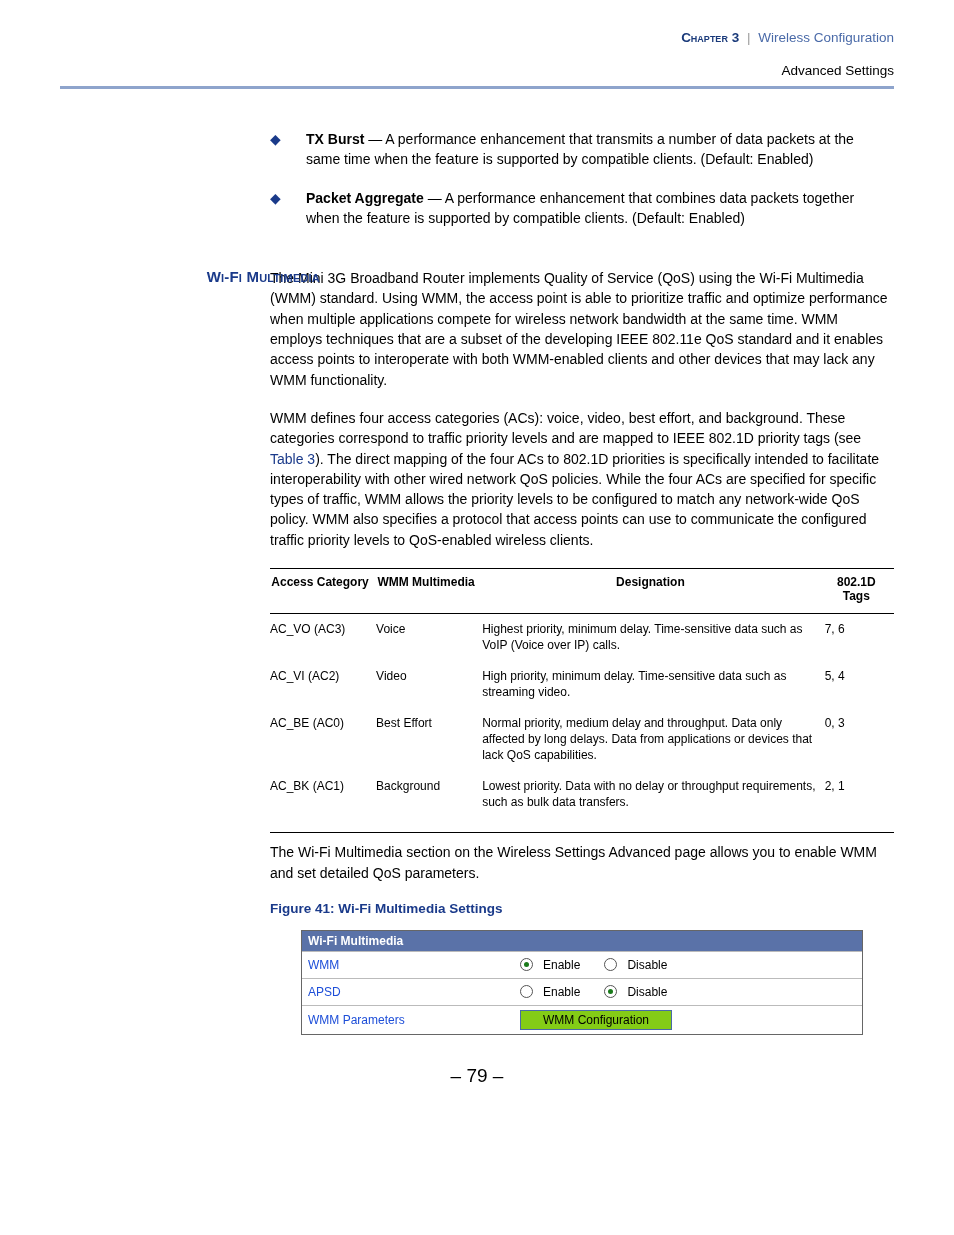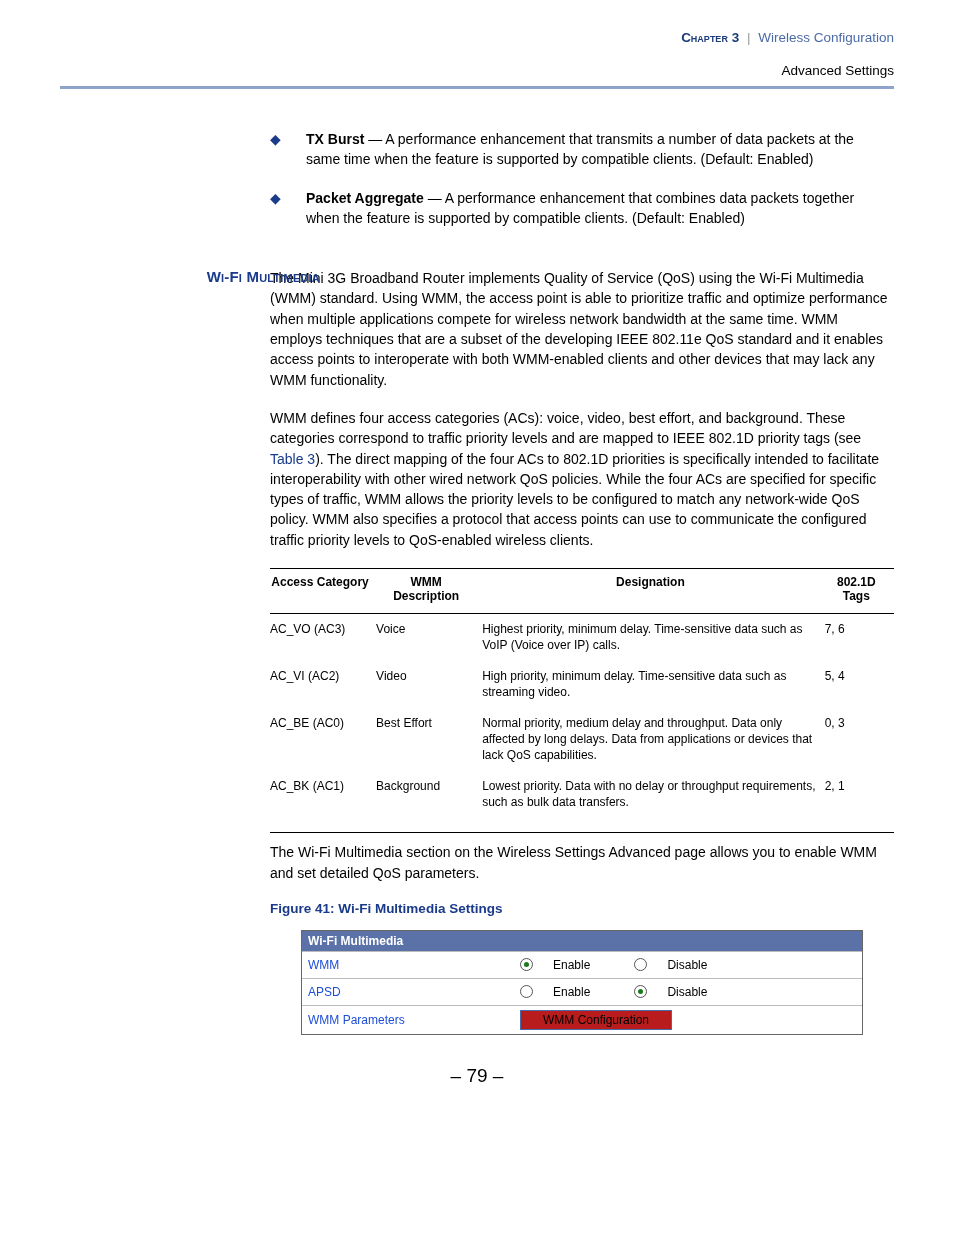--- a/index.html
+++ b/index.html
@@ -140,21 +140,21 @@
     align-items: center;
   }
   .ui-row .label {
     width: 200px;
     padding: 4px 6px;
     color: #1d4ed8;
   }
   .ui-row .controls {
     display: flex;
     align-items: center;
-    gap: 20px;
+    gap: 10px;
     padding: 4px 6px;
   }
   .radio {
     width: 11px;
     height: 11px;
     border: 1px solid #555;
     border-radius: 50%;
     display: inline-flex;
     align-items: center;
     justify-content: center;
@@ -163,21 +163,21 @@
   .radio.sel::after {
     content: '';
     width: 5px;
     height: 5px;
     background: #1a7a1a;
     border-radius: 50%;
     display: block;
   }
   .btn {
     border: 1px solid #4a6aa8;
-    background: #b91c1c;
+    background: #84cc16;
     padding: 2px 22px;
     font-family: Arial, sans-serif;
     font-size: 12px;
   }
 
   .page-num {
     text-align: center;
     margin-top: 30px;
     font-size: 19px;
   }
@@ -213,21 +213,21 @@
     <div class="content-col">
       <p>The Mini 3G Broadband Router implements Quality of Service (QoS) using the Wi-Fi Multimedia (WMM) standard. Using WMM, the access point is able to prioritize traffic and optimize performance when multiple applications compete for wireless network bandwidth at the same time. WMM employs techniques that are a subset of the developing IEEE 802.11e QoS standard and it enables access points to interoperate with both WMM-enabled clients and other devices that may lack any WMM functionality.</p>
       <p>
         <span>WMM defines four access categories (ACs): voice, video, best effort, and background. These categories correspond to traffic priority levels and are mapped to IEEE 802.1D priority tags (see </span><span class="xref">Table 3</span><span>). The direct mapping of the four ACs to 802.1D priorities is specifically intended to facilitate interoperability with other wired network QoS policies. While the four ACs are specified for specific types of traffic, WMM allows the priority levels to be configured to match any network-wide QoS policy. WMM also specifies a protocol that access points can use to communicate the configured traffic priority levels to QoS-enabled wireless clients.</span>
       </p>
 
       <table class="wmm">
         <thead>
           <tr>
             <th class="col-ac">Access Category</th>
-            <th class="col-wmm">WMM Description</th>
+            <th class="col-wmm">WMM Multimedia</th>
             <th class="col-desc">Designation</th>
             <th class="col-tags">802.1D Tags</th>
           </tr>
         </thead>
         <tbody>
           <tr>
             <td>AC_VO (AC3)</td>
             <td>Voice</td>
             <td>Highest priority, minimum delay. Time-sensitive data such as VoIP (Voice over IP) calls.</td>
             <td>7, 6</td>

